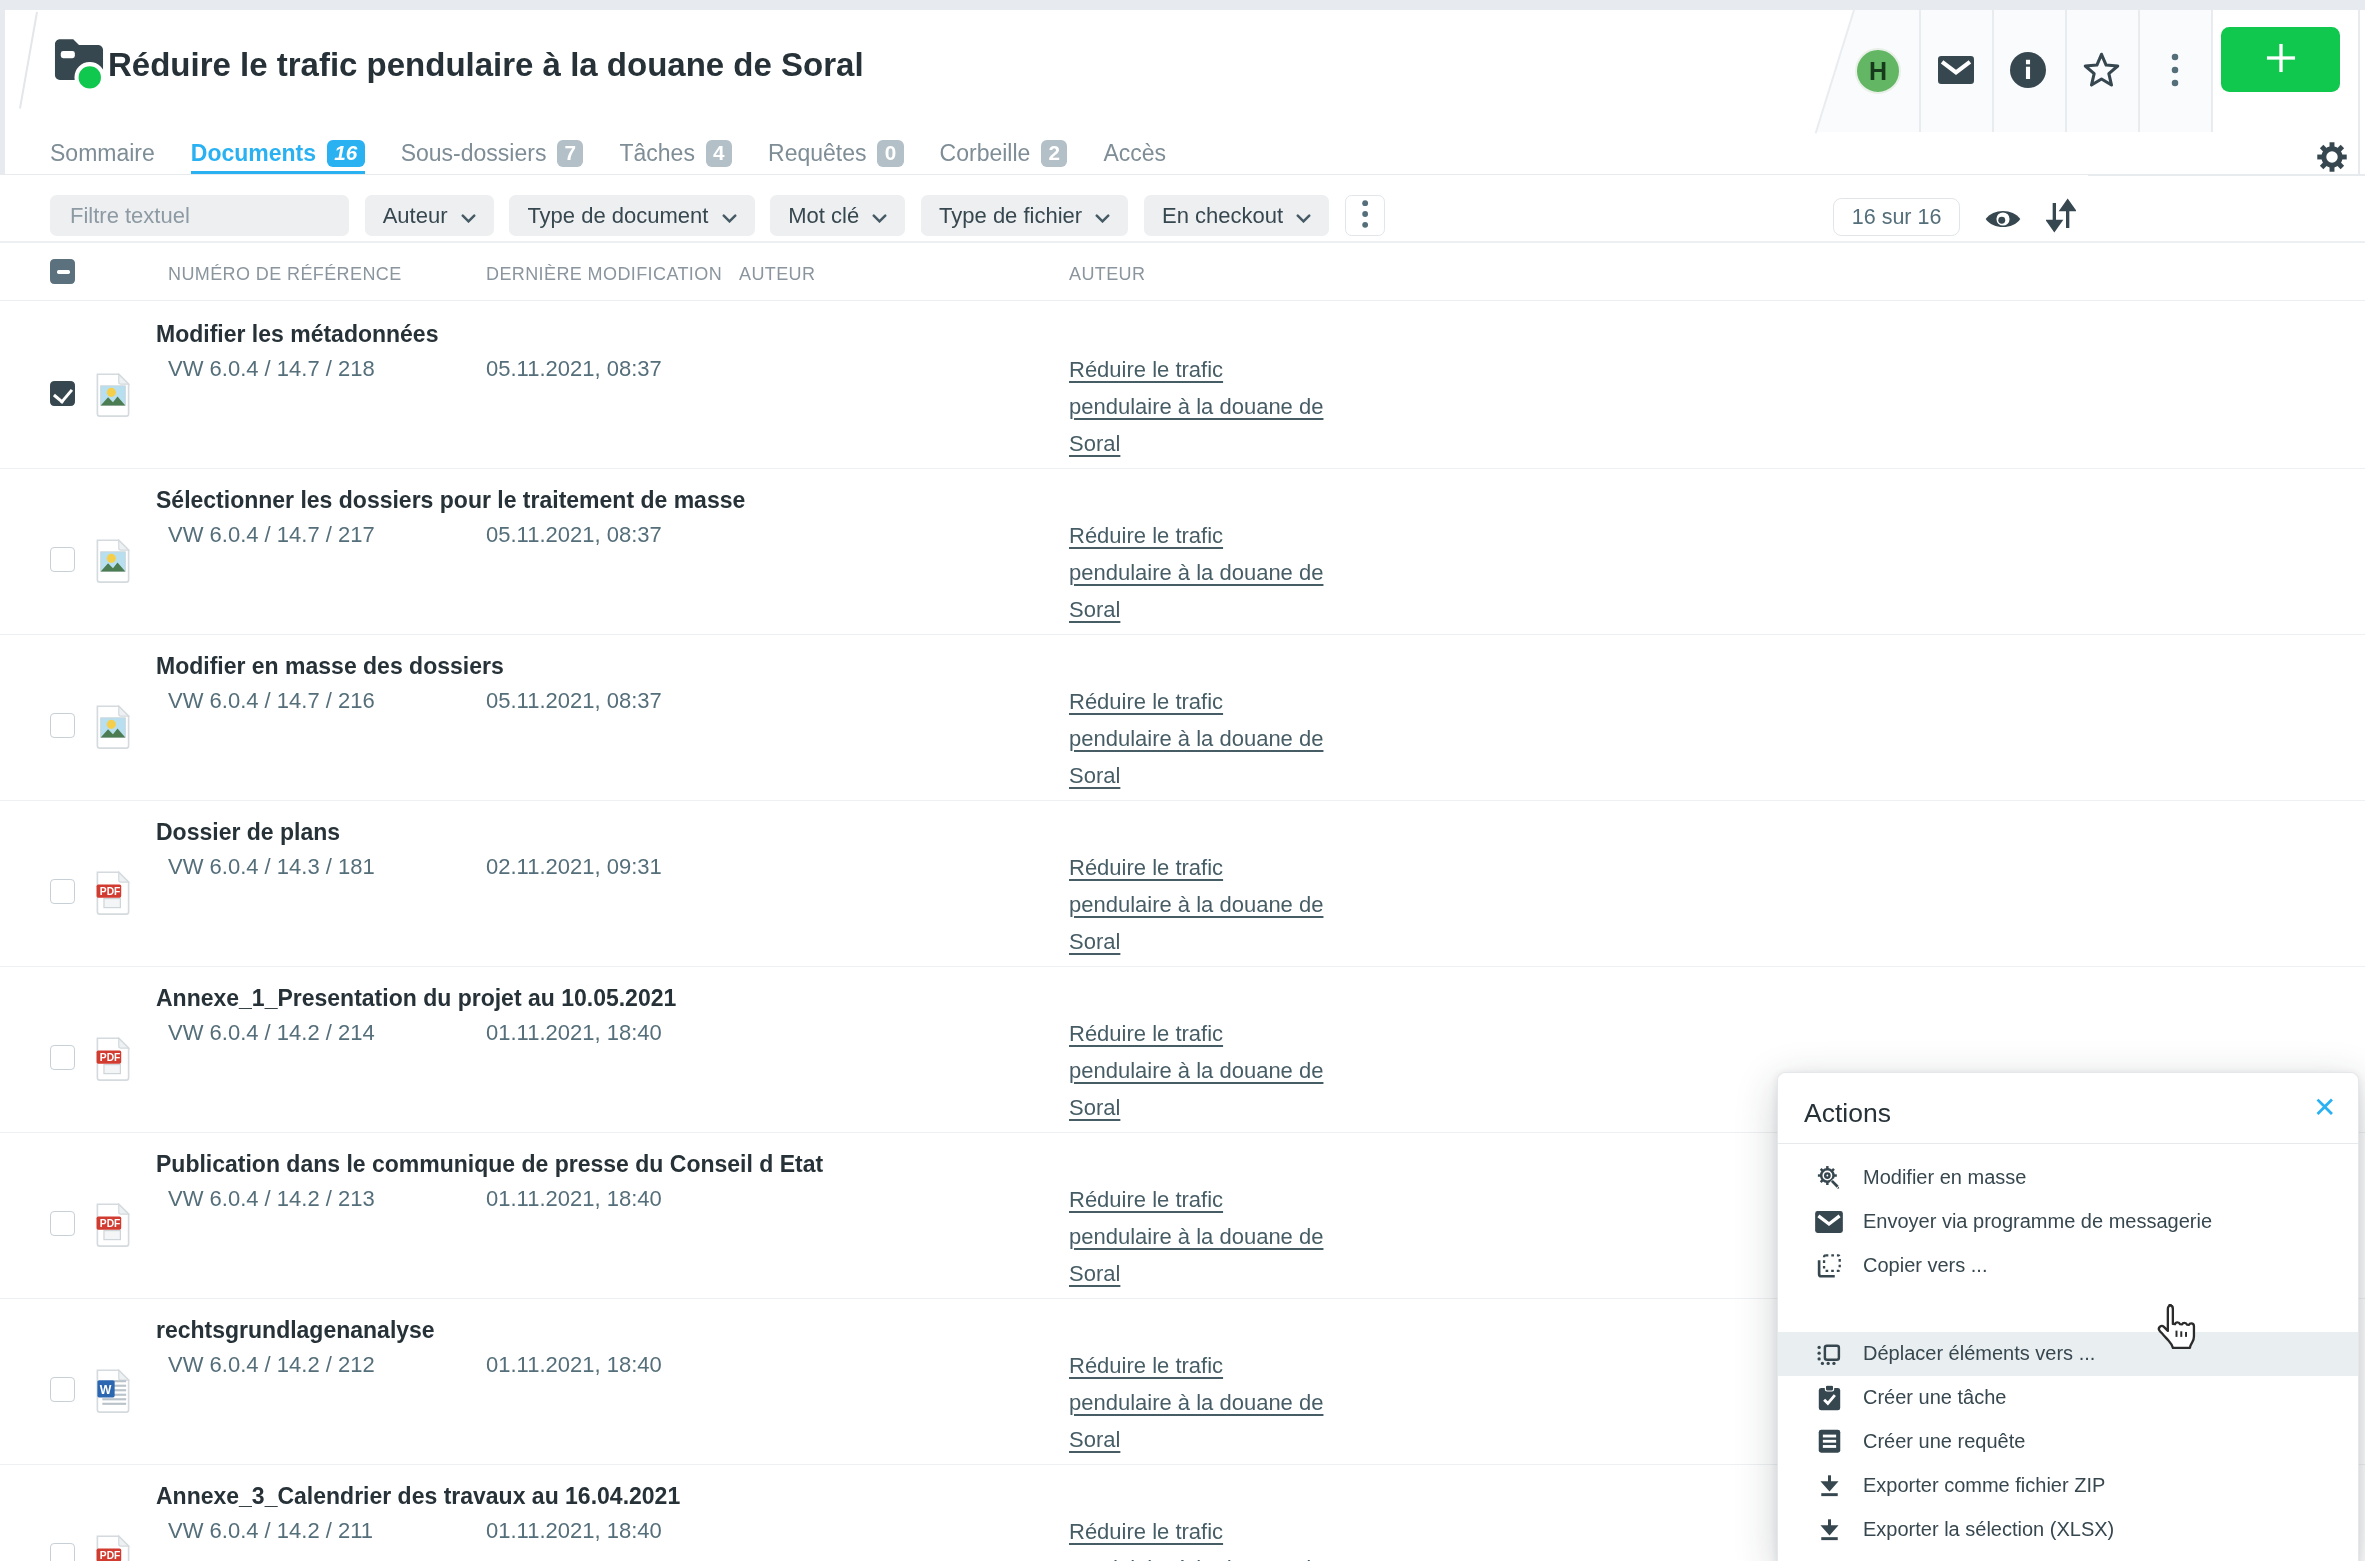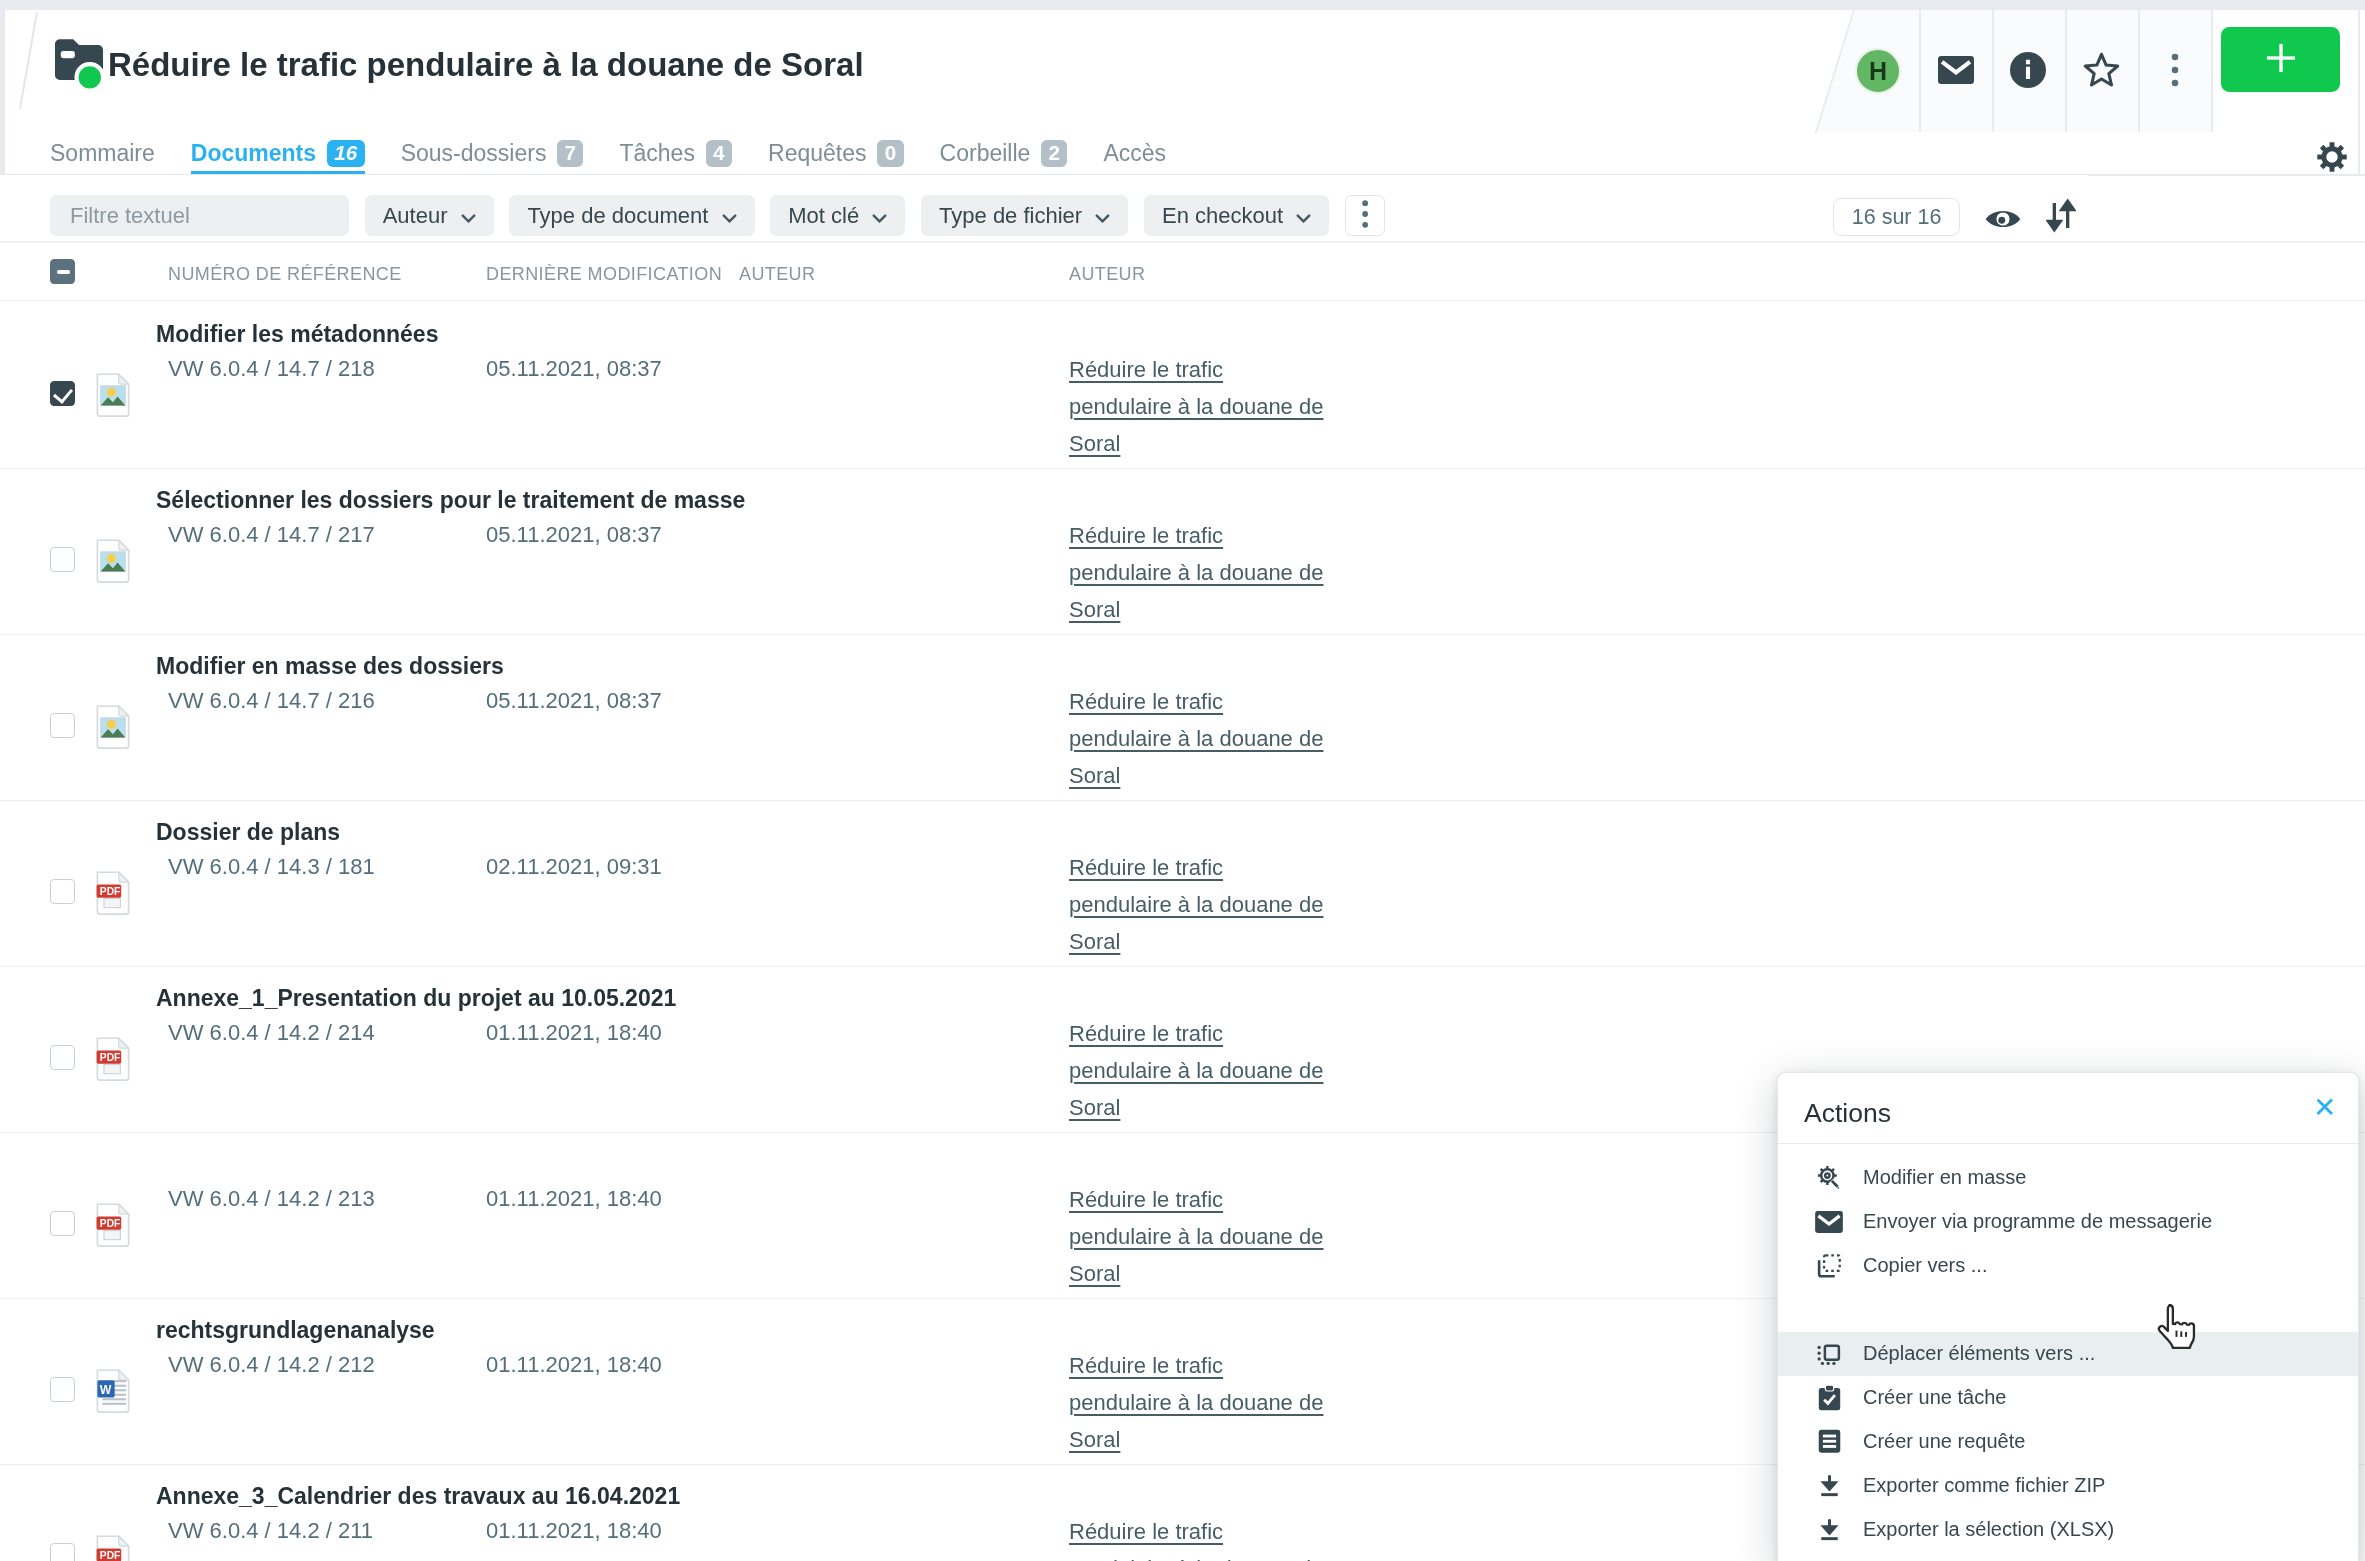--- a/index.html
+++ b/index.html
@@ -384,20 +384,21 @@
       </div>
       <div class="row">
         <span class="cb"></span>
         <span class="fileicon"><svg width="38" height="46" viewBox="0 0 46 56">
             <path d="M4 4 h26 l12 12 v36 a3 3 0 0 1 -3 3 H7 a3 3 0 0 1 -3 -3 z" fill="#fff" stroke="#d4dadd" stroke-width="2"></path>
             <path d="M30 4 l12 12 h-9.5 a2.5 2.5 0 0 1 -2.5 -2.5 z" fill="#eef1f3" stroke="#d4dadd" stroke-width="1.5"></path>
             <rect x="12" y="36" width="20" height="11" fill="#f3f5f6" stroke="#cfd6da" stroke-width="1.5"></rect>
             <rect x="3" y="19" width="30" height="16" rx="2" fill="#d23b30"></rect>
             <text x="7" y="31.5" font-family="Liberation Sans, sans-serif" font-size="12.5" font-weight="700" fill="#fff">PDF</text>
           </svg></span>
+        <div class="rtitle">Publication dans le communique de presse du Conseil d Etat</div>
         <div class="rref">VW 6.0.4 / 14.2 / 213</div>
         <div class="rdate">01.11.2021, 18:40</div>
         <div class="rauthor"></div>
         <a class="rlink">Réduire le trafic<br>pendulaire à la douane de<br>Soral</a>
       </div>
       <div class="row">
         <span class="cb"></span>
         <span class="fileicon"><svg width="38" height="46" viewBox="0 0 46 56">
             <path d="M4 4 h26 l12 12 v36 a3 3 0 0 1 -3 3 H7 a3 3 0 0 1 -3 -3 z" fill="#fff" stroke="#d4dadd" stroke-width="2"></path>
             <path d="M30 4 l12 12 h-9.5 a2.5 2.5 0 0 1 -2.5 -2.5 z" fill="#eef1f3" stroke="#d4dadd" stroke-width="1.5"></path>

